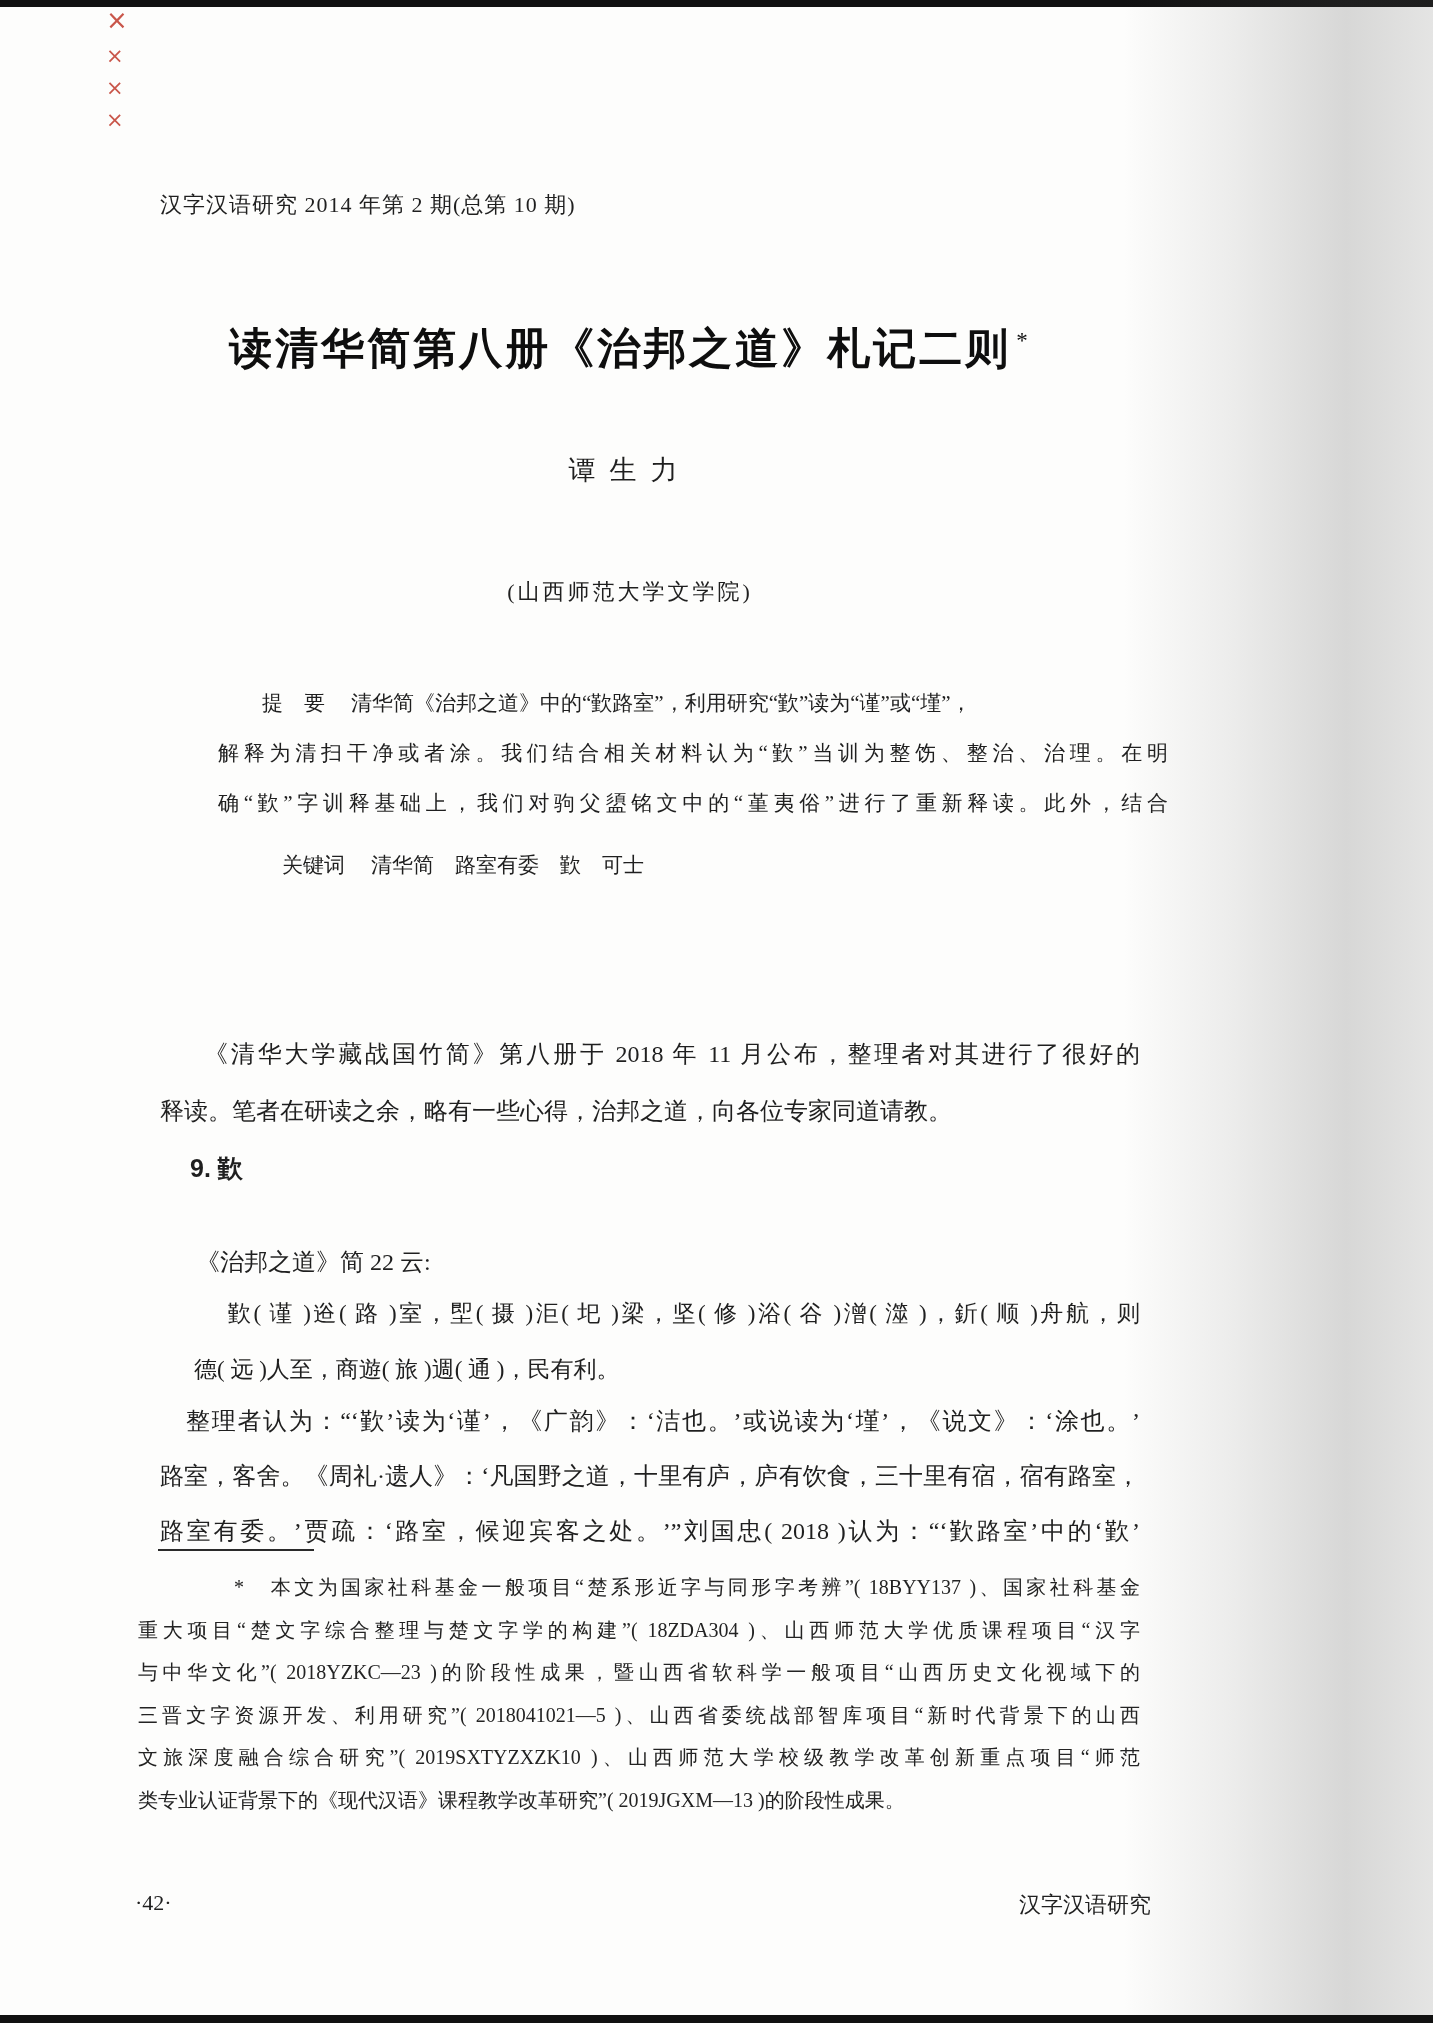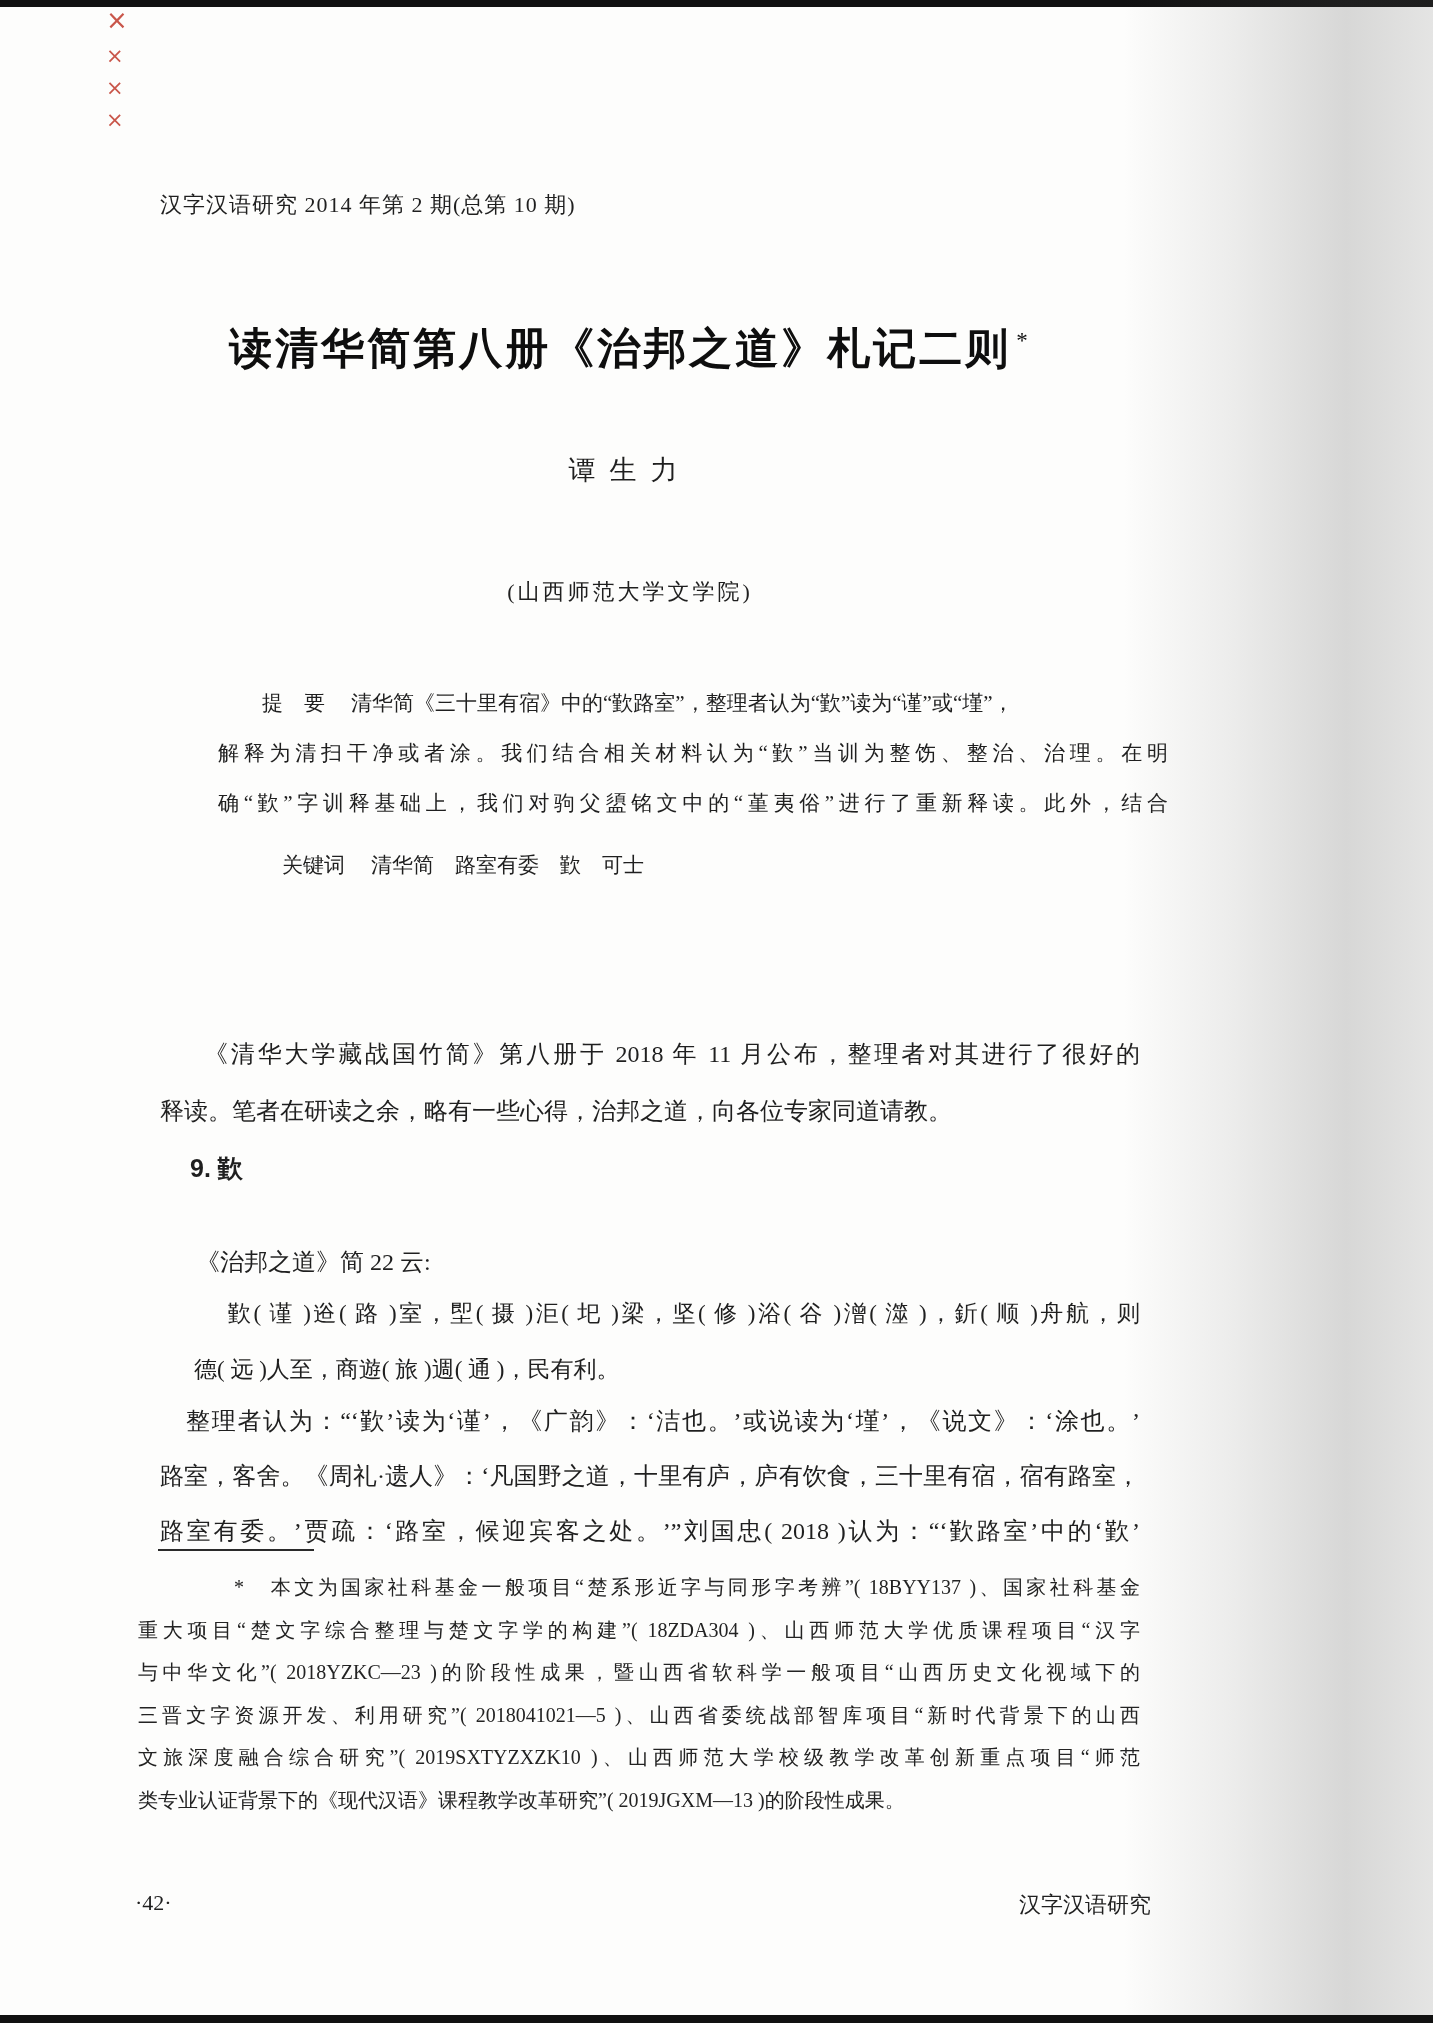--- a/index.html
+++ b/index.html
@@ -54,21 +54,21 @@
   </div>
 
   <div class="header">汉字汉语研究 2014 年第 2 期(总第 10 期)</div>
 
   <h1 class="title"><span>读清华简第八册《治邦之道》札记二则</span><sup>*</sup></h1>
 
   <div class="author">谭生力</div>
   <div class="affil">(山西师范大学文学院)</div>
 
   <div class="abstract">
-    <div class="al first"><span class="blabel">提　要</span><span>清华简《三十里有宿》中的“歏路室”，整理者认为“歏”读为“谨”或“墐”，</span></div>
+    <div class="al first"><span class="blabel">提　要</span><span>清华简《治邦之道》中的“歏路室”，利用研究“歏”读为“谨”或“墐”，</span></div>
     <div class="al jfull">解释为清扫干净或者涂。我们结合相关材料认为“歏”当训为整饬、整治、治理。在明</div>
     <div class="al jfull">确“歏”字训释基础上，我们对驹父盨铭文中的“堇夷俗”进行了重新释读。此外，结合</div>
     <div class="al kw"><span class="blabel">关键词</span><span>清华简　路室有委　歏　可士</span></div>
   </div>
 
   <div class="p1">
     <div class="jfull ind2">《清华大学藏战国竹简》第八册于 2018 年 11 月公布，整理者对其进行了很好的</div>
     <div>释读。笔者在研读之余，略有一些心得，治邦之道，向各位专家同道请教。</div>
   </div>
 

